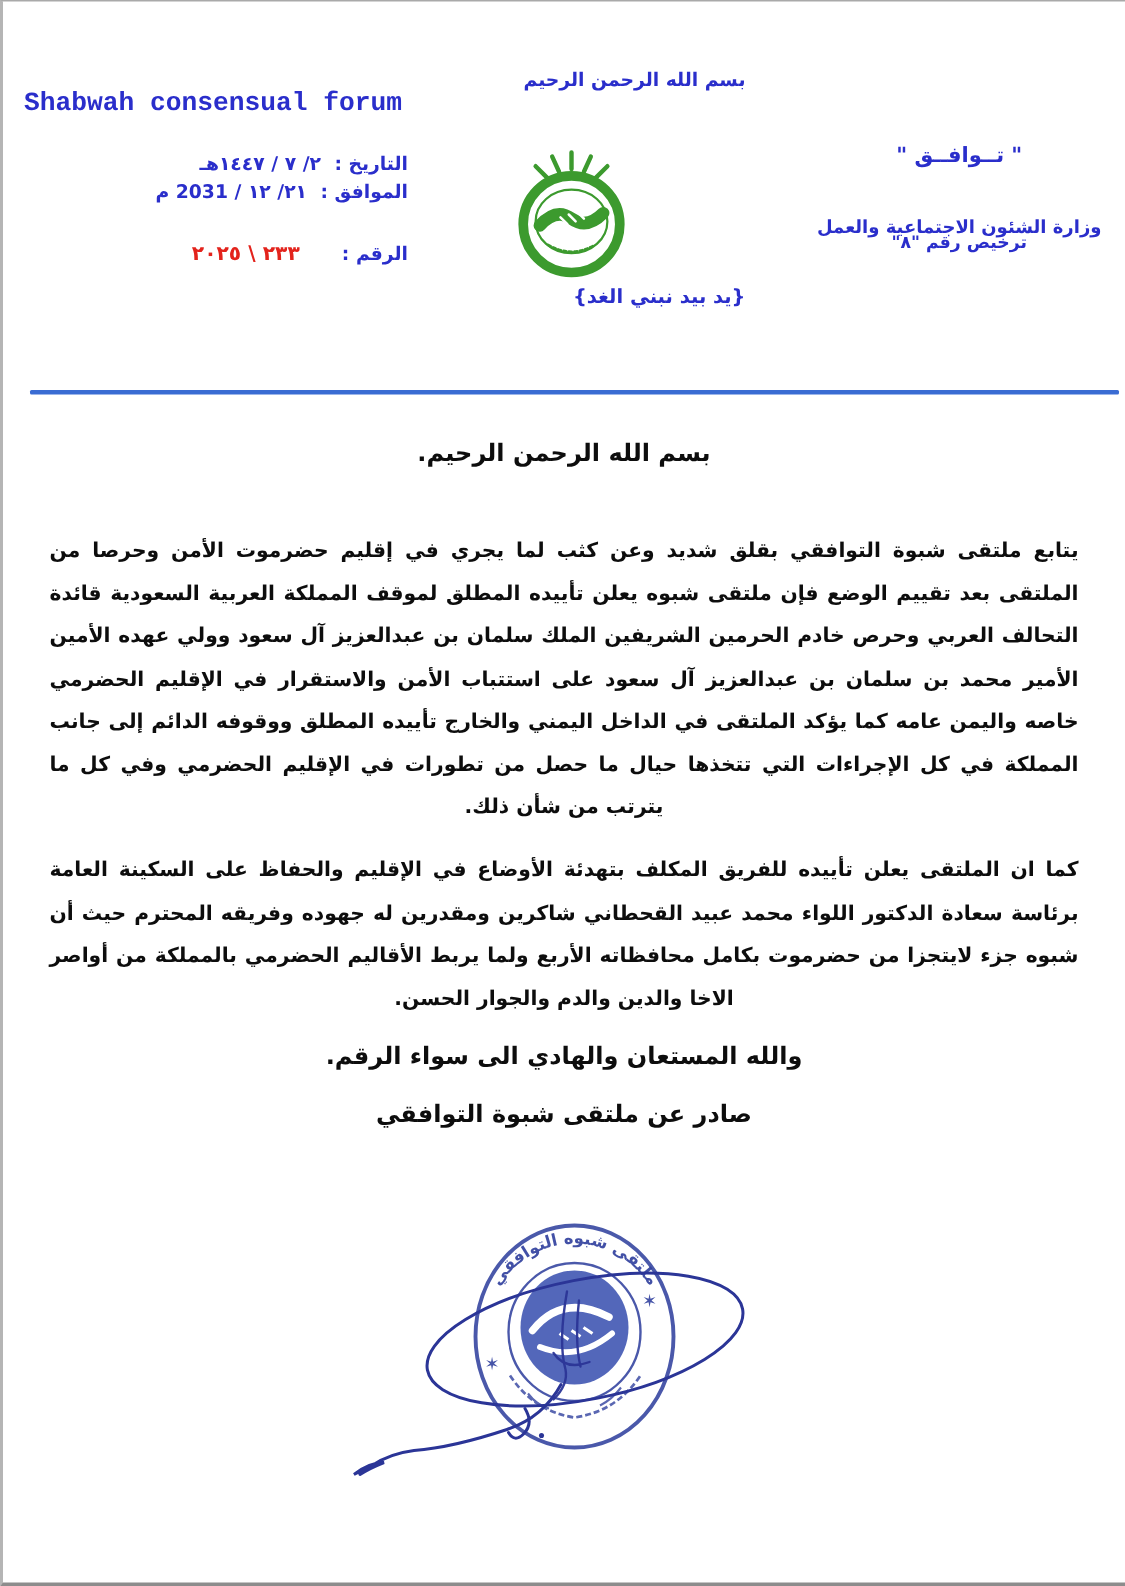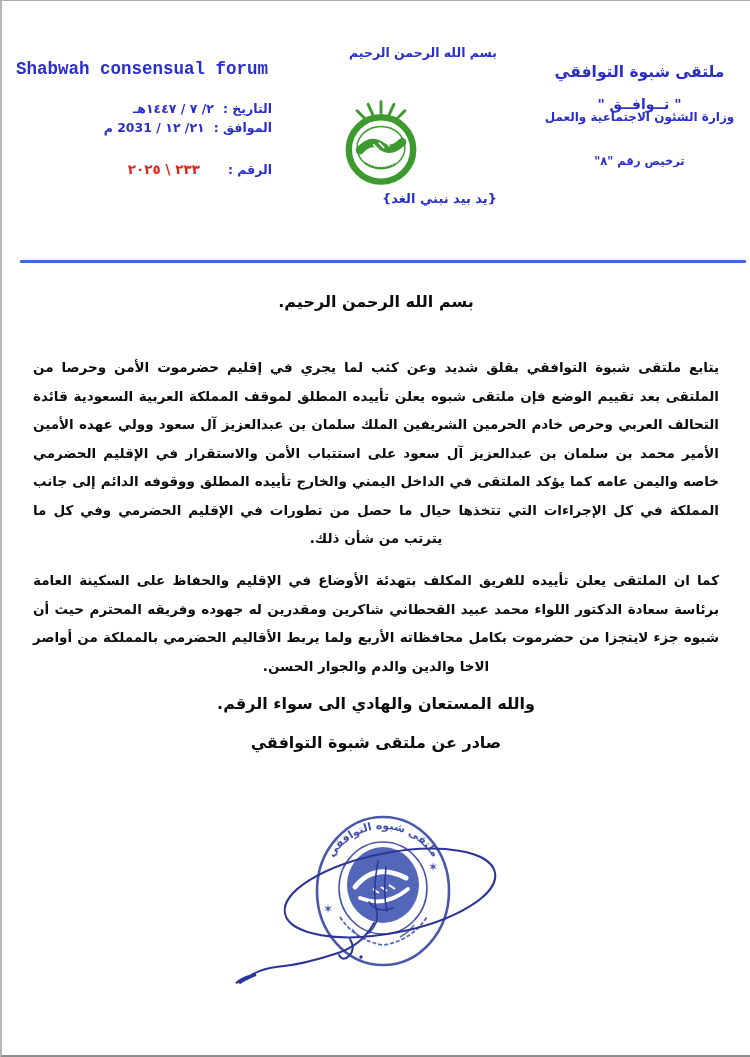--- a/index.html
+++ b/index.html
@@ -26,21 +26,21 @@
   .meta-row .lbl{white-space:nowrap;}
   .meta-row.num{margin-top:26px;gap:28px;}
   .meta-row.num .val{color:#e3231c;font-size:13.5px;letter-spacing:2px;text-align:center;}
   .center-col{position:absolute;left:295px;width:200px;text-align:right;color:#2a2ecb;font-weight:bold;}
   .bismillah-top{top:44px;font-size:12.5px;}
   .motto{top:190px;font-size:13px;}
   .logo-box{position:absolute;left:337px;top:96px;width:84px;height:92px;}
   .right-col-line{position:absolute;left:535px;width:205px;text-align:center;color:#2a2ecb;font-weight:bold;direction:rtl;}
   .org-name{top:62px;font-size:15.5px;}
   .org-slogan{top:95px;font-size:14px;}
-  .ministry{top:109px;font-size:12px;}
+  .ministry{top:143px;font-size:12px;}
   .license{top:153px;font-size:11.5px;}
   .rule{
     position:absolute;top:259px;left:18px;right:4px;height:3px;
     background:#3a6cd3;border-radius:1px;
   }
   
   .body-area{
     position:absolute;top:278px;left:31px;right:31px;
     direction:rtl;color:#0d0d0d;font-weight:bold;
   }
@@ -93,21 +93,20 @@
           <ellipse cx="45" cy="55" rx="26" ry="23" stroke-width="1.6"></ellipse>
           <path d="M22 58 Q34 45 45 53 Q56 61 68 49" stroke-width="9"></path>
           <path d="M37 52 l5 5 M43 50 l5 5 M49 48 l5 5" stroke="#ffffff" stroke-width="1.8"></path>
           <path d="M28 72 Q45 82 62 72" stroke-width="2" stroke-dasharray="2 2"></path>
         </g>
       </svg>
     </div>
 
     <div class="center-col motto">{يد بيد نبني الغد}</div>
 
-    <div class="right-col-line org-name">ملتقى شبوة التوافقي</div>
     <div class="right-col-line org-slogan">" تــوافــق "</div>
     <div class="right-col-line ministry">وزارة الشئون الاجتماعية والعمل</div>
     <div class="right-col-line license">ترخيص رقم "٨"</div>
   </div>
 
   <div class="rule"></div>
 
   <div class="body-area">
     <div class="c-line line-bismillah">بسم الله الرحمن الرحيم.</div>
     <p class="para p1">يتابع ملتقى شبوة التوافقي بقلق شديد وعن كثب لما يجري في إقليم حضرموت الأمن وحرصا من الملتقى بعد تقييم الوضع فإن ملتقى شبوه يعلن تأييده المطلق لموقف المملكة العربية السعودية قائدة التحالف العربي وحرص خادم الحرمين الشريفين الملك سلمان بن عبدالعزيز آل سعود وولي عهده الأمين الأمير محمد بن سلمان بن عبدالعزيز آل سعود على استتباب الأمن والاستقرار في الإقليم الحضرمي خاصه واليمن عامه كما يؤكد الملتقى في الداخل اليمني والخارج تأييده المطلق ووقوفه الدائم إلى جانب المملكة في كل الإجراءات التي تتخذها حيال ما حصل من تطورات في الإقليم الحضرمي وفي كل ما يترتب من شأن ذلك.</p>

